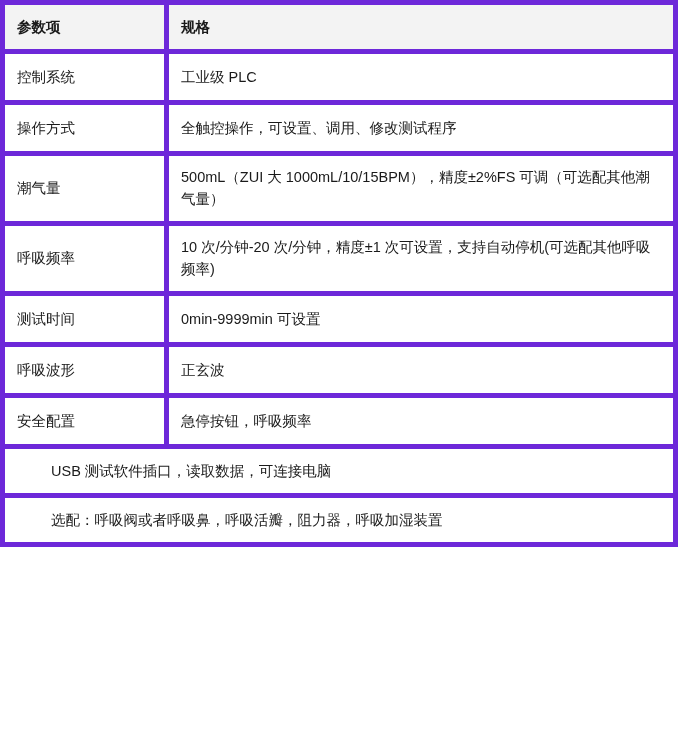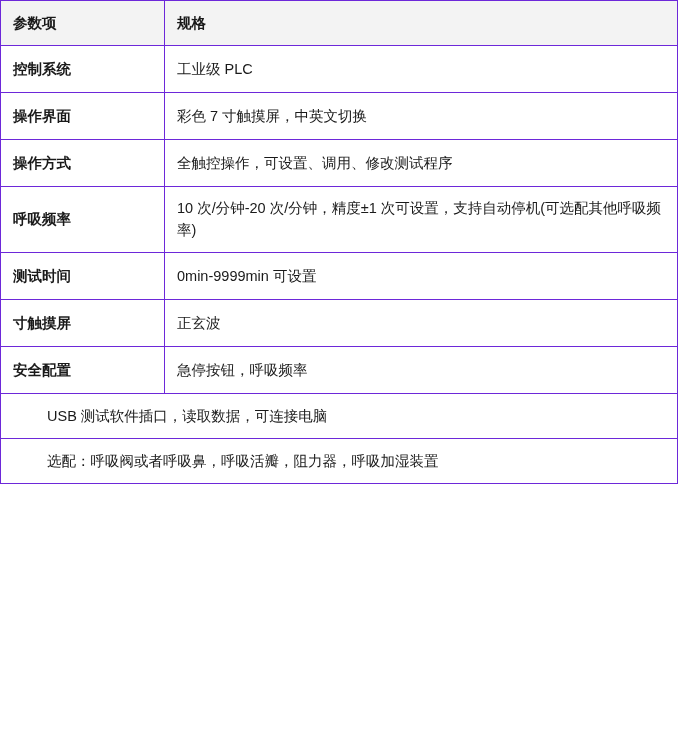--- a/index.html
+++ b/index.html
@@ -12,37 +12,37 @@
     height: 755px;
     font-family: "Liberation Sans", sans-serif;
     color: #1a1a1a;
   }
   .spec-table {
     border-collapse: collapse;
     width: 678px;
     table-layout: fixed;
   }
   .spec-table td {
-    border: 1px solid #6d28d9;
+    border: 5px solid #6d28d9;
     padding: 10px 12px;
     font-size: 14.5px;
     line-height: 1.55;
     vertical-align: middle;
     word-break: break-word;
   }
   .col-param {
     width: 164px;
   }
   .header-row td {
     background: #f3f3f3;
     font-weight: bold;
     height: 24px;
   }
   .row-label {
-    font-weight: bold;
+    font-weight: normal;
   }
   .full-row td {
     height: 24px;
     padding-left: 46px;
   }
   .spec-table tr.body-row td {
     height: 26px;
   }
 </style>
 </head>
@@ -57,37 +57,37 @@
     <tr class="header-row">
       <td>参数项</td>
       <td>规格</td>
     </tr>
 
     <tr class="body-row">
       <td class="row-label">控制系统</td>
       <td>工业级 PLC</td>
     </tr>
     <tr class="body-row">
-      <td class="row-label">操作界面</td>
-      <td>彩色 7 寸触摸屏，中英文切换</td>
+      <td class="row-label">操作方式</td>
+      <td>全触控操作，可设置、调用、修改测试程序</td>
     </tr>
     <tr class="body-row">
-      <td class="row-label">操作方式</td>
-      <td>全触控操作，可设置、调用、修改测试程序</td>
+      <td class="row-label">潮气量</td>
+      <td>500mL（ZUI 大 1000mL/10/15BPM），精度±2%FS 可调（可选配其他潮气量）</td>
     </tr>
     <tr class="body-row">
       <td class="row-label">呼吸频率</td>
       <td>10 次/分钟-20 次/分钟，精度±1 次可设置，支持自动停机(可选配其他呼吸频率)</td>
     </tr>
     <tr class="body-row">
       <td class="row-label">测试时间</td>
       <td>0min-9999min 可设置</td>
     </tr>
     <tr class="body-row">
-      <td class="row-label">寸触摸屏</td>
+      <td class="row-label">呼吸波形</td>
       <td>正玄波</td>
     </tr>
     <tr class="body-row">
       <td class="row-label">安全配置</td>
       <td>急停按钮，呼吸频率</td>
     </tr>
 
     <tr class="full-row">
       <td colspan="2">USB 测试软件插口，读取数据，可连接电脑</td>
     </tr>

